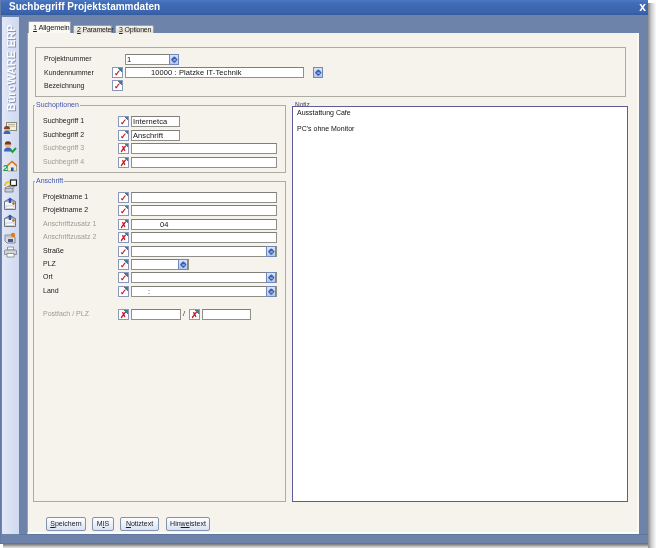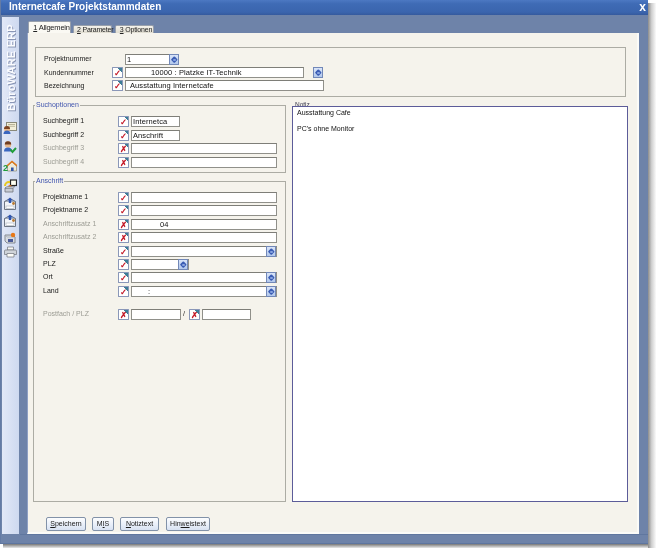--- a/index.html
+++ b/index.html
@@ -20,21 +20,21 @@
 #side { left:2px; top:17px; width:17px; height:517px;
   background:linear-gradient(to right, #E2E8F7, #CED9F0); }
 #vtxt { left:-37.5px; top:41.5px; width:92px; height:17px; line-height:17px;
   transform:rotate(-90deg);
   font-size:11px; font-weight:bold; color:#FAFBFE; letter-spacing:0.2px;
   text-shadow:-1px 1px 0px #8A96B5; text-align:center; }
 
 #panel { left:27px; top:33px; width:612px; height:501px; background:#F5F3EC;
   border-left:1px solid #8FA0C4; border-right:2px solid #FBFBF8; border-bottom:2px solid #FBFBF8; }
 
-.tab { position:absolute; font-size:7.5px; color:#222; text-align:center; letter-spacing:-0.2px; white-space:nowrap; }
+.tab { position:absolute; font-size:7.5px; color:#222; text-align:left; letter-spacing:-0.2px; white-space:nowrap; }
 #tab1 { left:28px; top:21px; width:43px; height:12px; background:#FAF9F3; padding-left:4px;
   border:1px solid #98A0AC; border-bottom:none; border-radius:2px 2px 0 0; line-height:12px; }
 .tabi { background:linear-gradient(#F4F2EB, #E0DDD1); border:1px solid #98A0AC; border-bottom:none;
   border-radius:2px 2px 0 0; line-height:8px; top:25px; height:8px; padding-left:3px; font-size:7px; letter-spacing:-0.2px; }
 #tab2 { left:73px; width:39px; }
 #tab3 { left:115px; width:39px; }
 
 .fs { position:absolute; border:1px solid #ACACA4; }
 .fslab { position:absolute; font-size:7px; color:#4055AE; background:#F5F3EC; padding:0 1px; line-height:7px; }
 
@@ -71,21 +71,21 @@
   background:linear-gradient(to right, rgba(120,120,120,.85), rgba(160,160,160,.5) 45%, rgba(225,225,225,.15)); }
 #shB { left:3px; top:544px; width:645px; height:4px;
   background:linear-gradient(rgba(105,105,105,.9), rgba(190,190,190,.35)); }
 u { text-decoration:underline; }
 </style>
 </head>
 <body>
 <div id="c">
   <div id="win" class="abs">
     <div id="title" class="abs">
-        <span class="txt">Internetcafe Projektstammdaten</span>
+        <span class="txt">Suchbegriff Projektstammdaten</span>
         <span id="close">x</span>
       </div>
     <div id="side" class="abs">
         <div id="vtxt" class="abs">BüroWARE ERP</div>
       </div>
     <div id="icons" class="abs">
       <svg class="abs" style="left:3px; top:121px;" width="14" height="14" viewBox="0 0 14 14">
         <rect x="3.5" y="1.5" width="10" height="8" fill="#F3EFD9" stroke="#8A8A7A" stroke-width="1"></rect>
         <rect x="5" y="3" width="7" height="1.2" fill="#B9B49A"></rect>
         <rect x="5" y="5" width="7" height="1" fill="#C9C4AC"></rect>
@@ -146,21 +146,20 @@
     <div class="fs" style="left:35px; top:47px; width:591px; height:50px;"></div>
     <div class="lb" style="left:44px; top:54px;">Projektnummer</div>
     <div class="inp" style="left:125px; top:54px; width:45px;">1</div>
     <div class="dd" style="left:169px; top:54px;"></div>
     <div class="lb" style="left:44px; top:68px;">Kundennummer</div>
     <div class="ib chk" style="left:112px; top:67px;"></div>
     <div class="inp ctr" style="left:125px; top:67px; width:179px;">10000 : Platzke IT-Technik</div>
     <div class="dd" style="left:313px; top:67px;"></div>
     <div class="lb" style="left:44px; top:81px;">Bezeichnung</div>
     <div class="ib chk" style="left:112px; top:80px;"></div>
-    <div class="inp" style="left:125px; top:80px; width:199px; padding-left:4px;">Ausstattung Internetcafe</div>
 
     <div class="fs" style="left:33px; top:105px; width:253px; height:68px;"></div>
     <div class="fslab" style="left:35px; top:101px;">Suchoptionen</div>
     <div class="lb" style="left:43px; top:116px;">Suchbegriff 1</div>
     <div class="ib chk" style="left:118px; top:116px;"></div>
     <div class="inp" style="left:131px; top:116px; width:49px;">Internetca</div>
     <div class="lb" style="left:43px; top:130px;">Suchbegriff 2</div>
     <div class="ib chk" style="left:118px; top:130px;"></div>
     <div class="inp" style="left:131px; top:130px; width:49px;">Anschrift</div>
     <div class="lb dis" style="left:43px; top:143px;">Suchbegriff 3</div>

